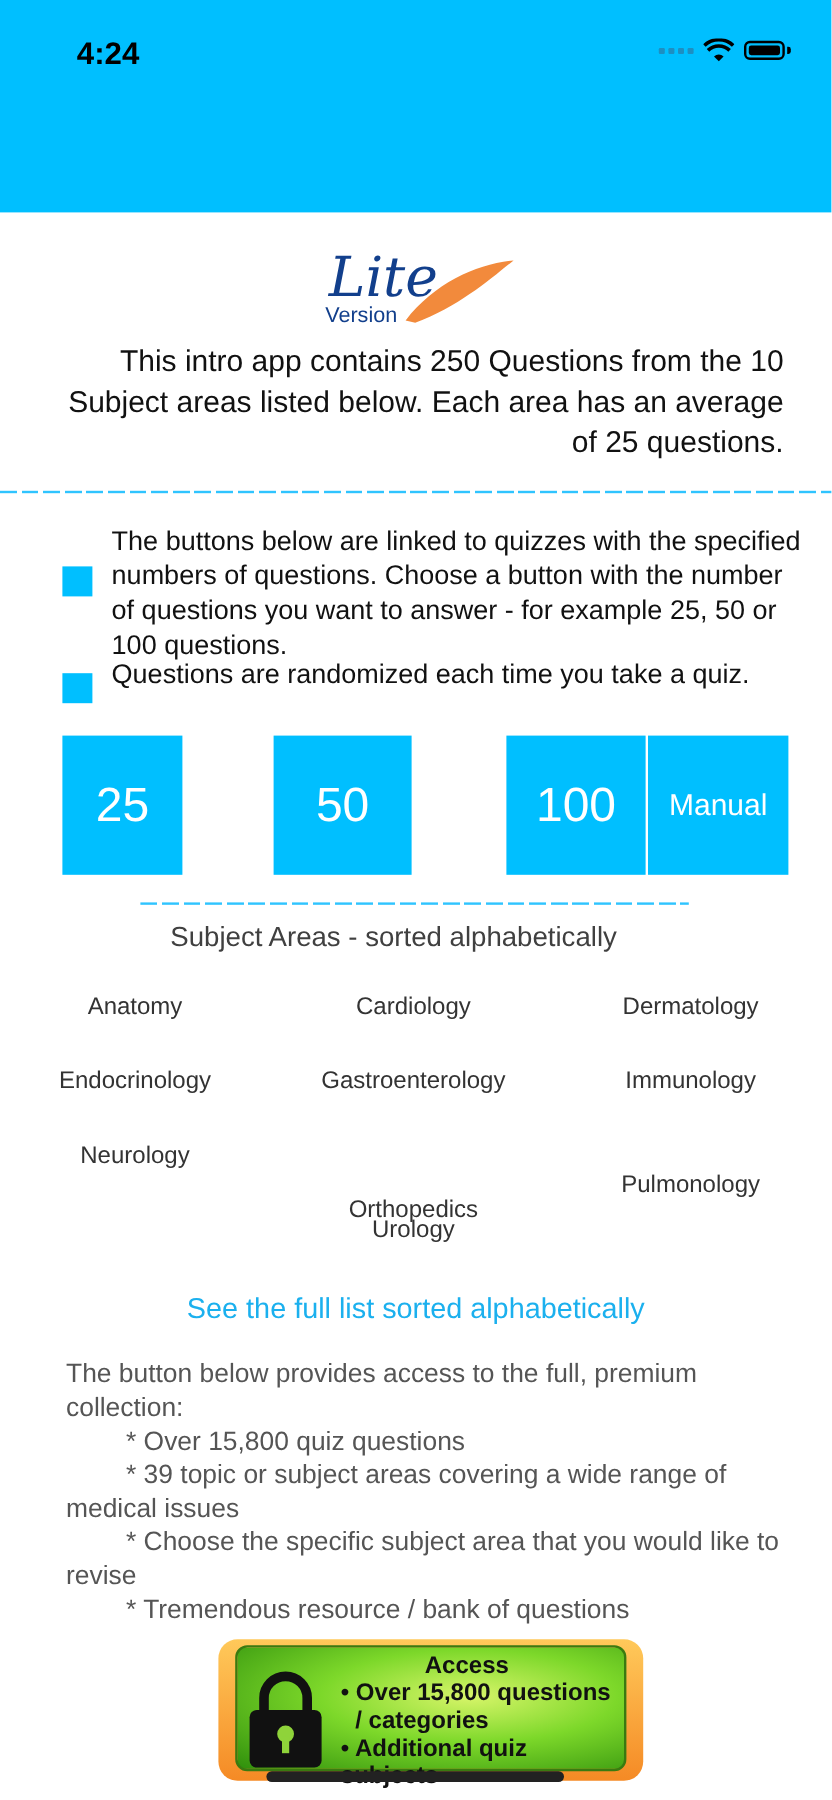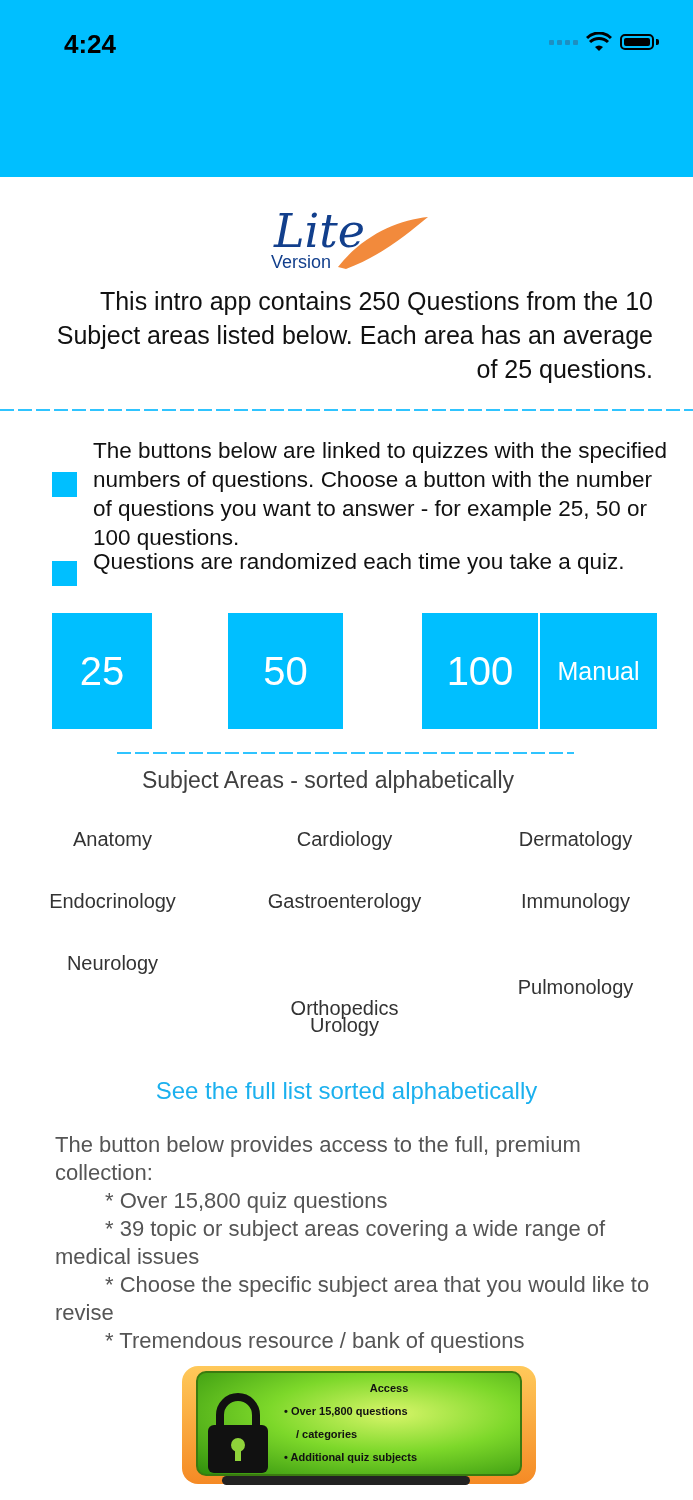--- a/index.html
+++ b/index.html
@@ -21,21 +21,21 @@
   .qbtn { position:absolute; top:613px; height:116px; background:#00bfff; color:#fff; display:flex; align-items:center; justify-content:center; font-size:40px; }
   .qbtn.manual { font-size:25px; }
   .subject-head { position:absolute; left:0; width:656px; top:767px; text-align:center; font-size:23px; color:#404040; }
   .subject { position:absolute; width:231px; text-align:center; font-size:20px; color:#333; }
   .full-list { position:absolute; left:0; width:693px; top:1077px; text-align:center; font-size:24px; color:#1bb0ee; }
   .premium { position:absolute; left:55px; width:610px; top:1131px; font-size:22px; line-height:28px; color:#555; }
   .premium .ind { padding-left:50px; }
   .access { position:absolute; left:182px; top:1366px; width:354px; height:118px; border-radius:16px; background:linear-gradient(#ffc95a,#f58a25); box-sizing:border-box; padding:5px 14px 8px 14px; }
   .access-inner { width:100%; height:100%; border-radius:10px; background:radial-gradient(ellipse at 60% 40%, #d8f56a 0%, #7dd82a 45%, #2f8f0c 100%); border:2px solid #3a7a10; box-sizing:border-box; position:relative; }
   .lock { position:absolute; left:8px; top:18px; width:64px; height:84px; }
-  .access-text { position:absolute; left:86px; top:4px; right:6px; font-weight:bold; font-size:11px; line-height:23px; color:#111; }
+  .access-text { position:absolute; left:86px; top:4px; right:6px; font-weight:bold; font-size:20px; line-height:23px; color:#111; }
   .access-title { text-align:center; margin-left:-20px; }
   .home-bar { position:absolute; left:222px; top:1476px; width:248px; height:9px; border-radius:5px; background:#222; }
 </style>
 </head>
 <body>
 
 <div class="header">
   <div class="time">4:24</div>
   <div class="status-right">
     <div class="signal">

